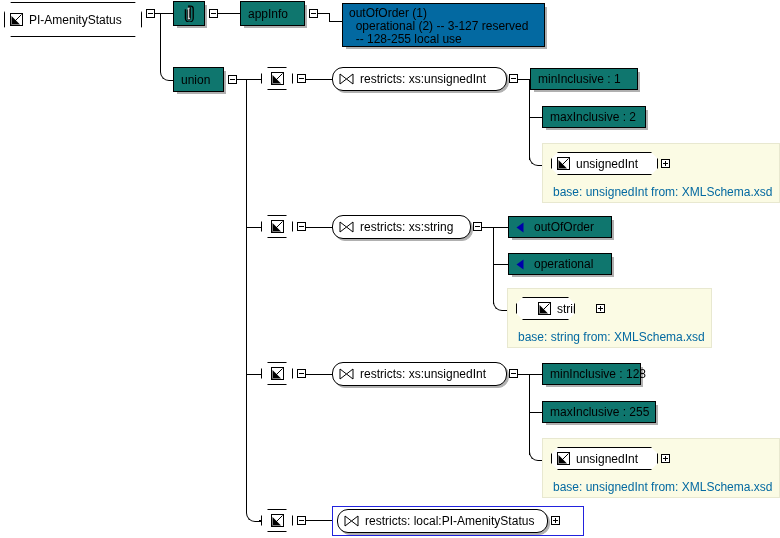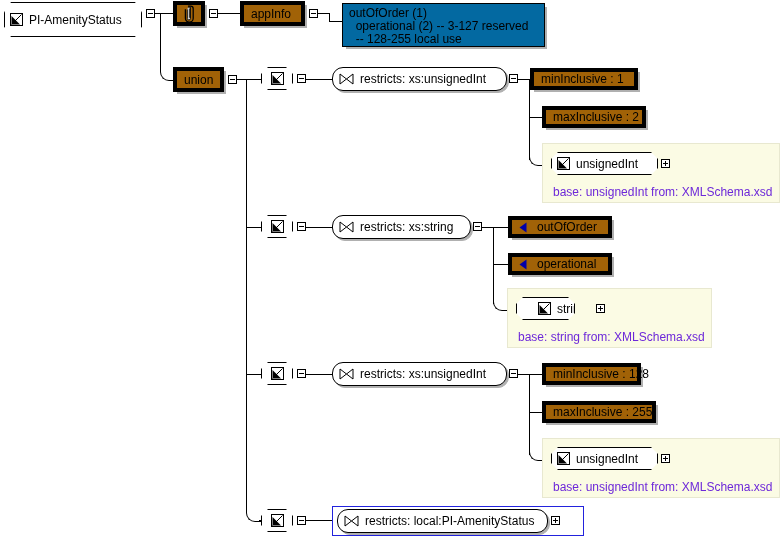--- a/index.html
+++ b/index.html
@@ -20,21 +20,21 @@
   .elbow{position:absolute;border-left:1px solid #000;border-bottom:1px solid #000;
          border-bottom-left-radius:9px;background:transparent;}
 
   
   .exp{position:absolute;width:9px;height:9px;border:1px solid #000;background:#fff;
        box-sizing:border-box;}
   .exp::before{content:"";position:absolute;left:1px;top:3px;width:5px;height:1px;background:#000;}
   .exp.plus::after{content:"";position:absolute;left:3px;top:1px;width:1px;height:5px;background:#000;}
 
   
-  .rect{position:absolute;border:4px solid #000000;background:#a16207;box-sizing:border-box;
+  .rect{position:absolute;border:1px solid #000000;background:#0f766e;box-sizing:border-box;
         display:flex;align-items:center;box-shadow:3px 3px 0 -1px #b0b0b0;}
   .rect .lbl{padding:0 7px;white-space:nowrap;line-height:1;}
 
   
   .oct{position:absolute;background:#fff;box-sizing:border-box;
        border:1px solid #000;
        display:flex;align-items:center;
        clip-path:polygon(7px 0,calc(100% - 7px) 0,100% 30%,100% 70%,calc(100% - 7px) 100%,7px 100%,0 70%,0 30%);
        filter:drop-shadow(2px 2px 0 #b0b0b0);}
   .oct .lbl{padding:0 6px;white-space:nowrap;line-height:1;}
@@ -52,21 +52,21 @@
   .ico-en{width:13px;height:13px;margin-left:5px;}
   .ico-clip{width:15px;height:17px;}
 
   
   .txtbox{position:absolute;border:1px solid #000;background:#0369a1;box-sizing:border-box;
           box-shadow:3px 3px 0 -1px #b0b0b0;padding:3px 6px 2px 6px;}
   .txtbox .l{white-space:pre;line-height:13px;font-size:12px;}
 
   
   .ybox{position:absolute;background:#fbfbe4;border:1px solid #e8e8d0;box-sizing:border-box;}
-  .ybox .cap{position:absolute;left:10px;bottom:3px;color:#6d28d9;white-space:nowrap;font-size:12px;}
+  .ybox .cap{position:absolute;left:10px;bottom:3px;color:#0369a1;white-space:nowrap;font-size:12px;}
 
   
   .selbox{position:absolute;border:1px solid #2222dd;background:#fff;box-sizing:border-box;}
 </style>
 </head>
 <body>
 
 <div id="canvas">
 
   <div class="oct" style="left:4px;top:2px;width:138px;height:35px;">

